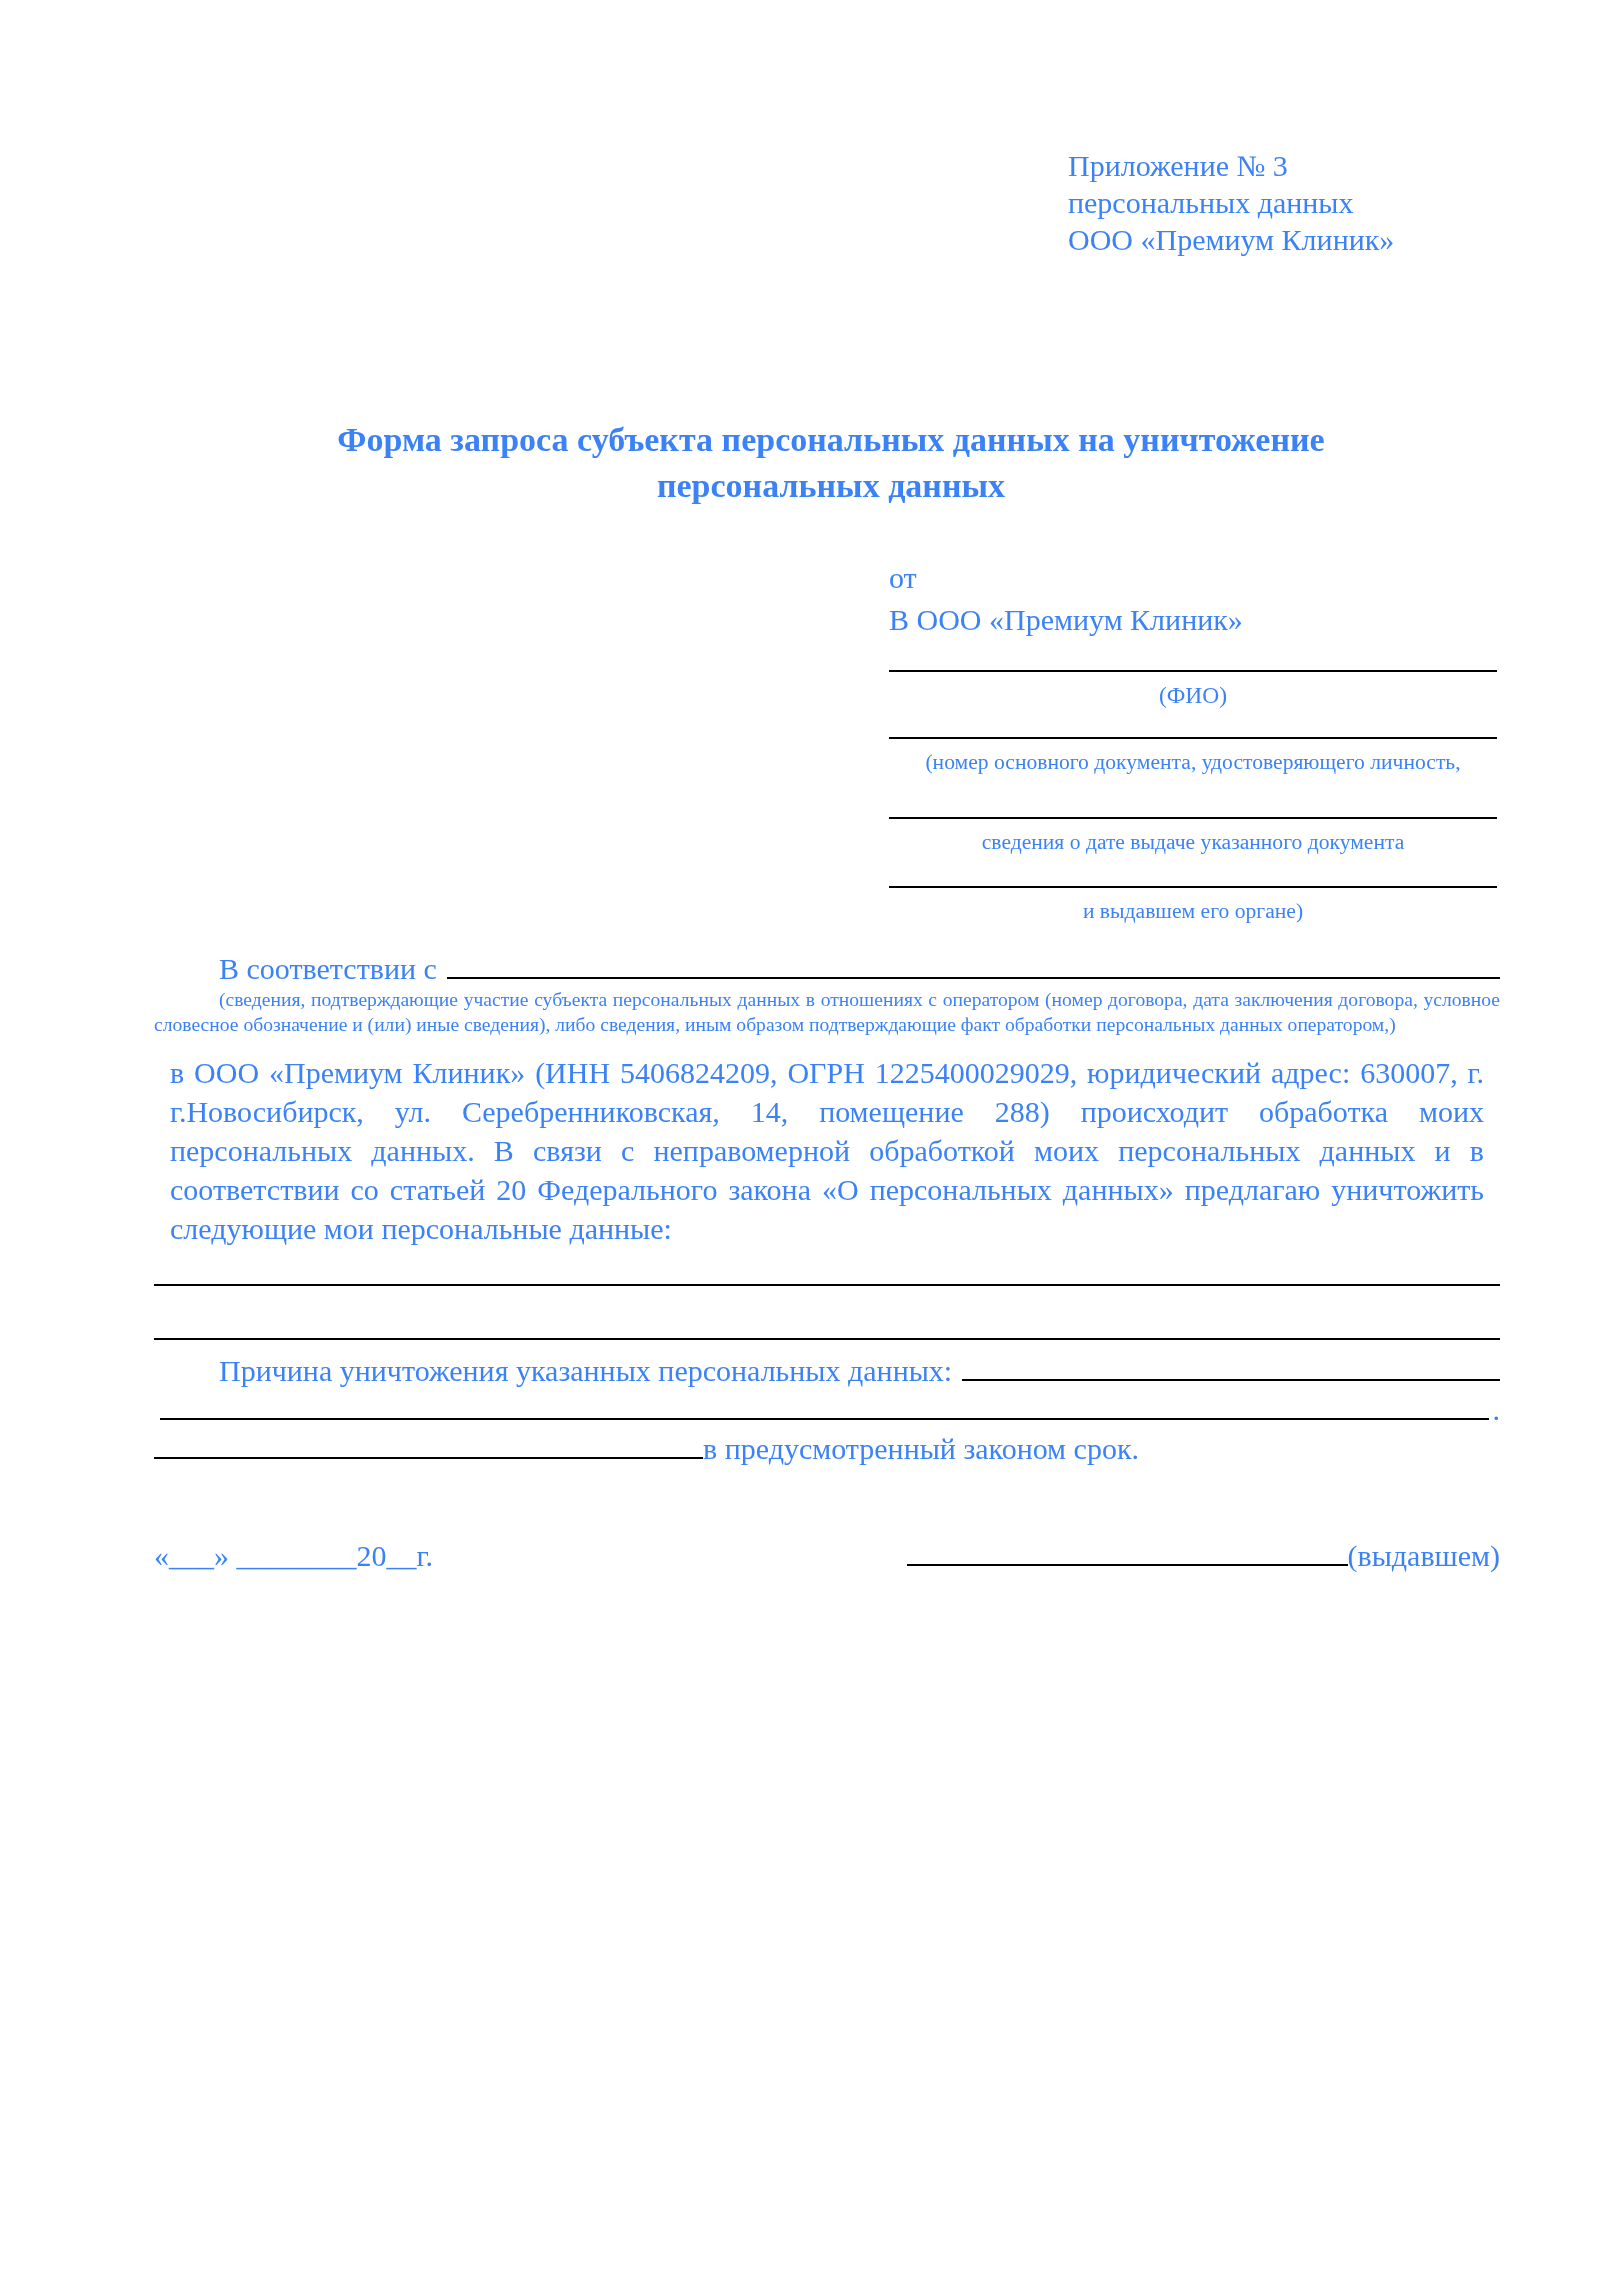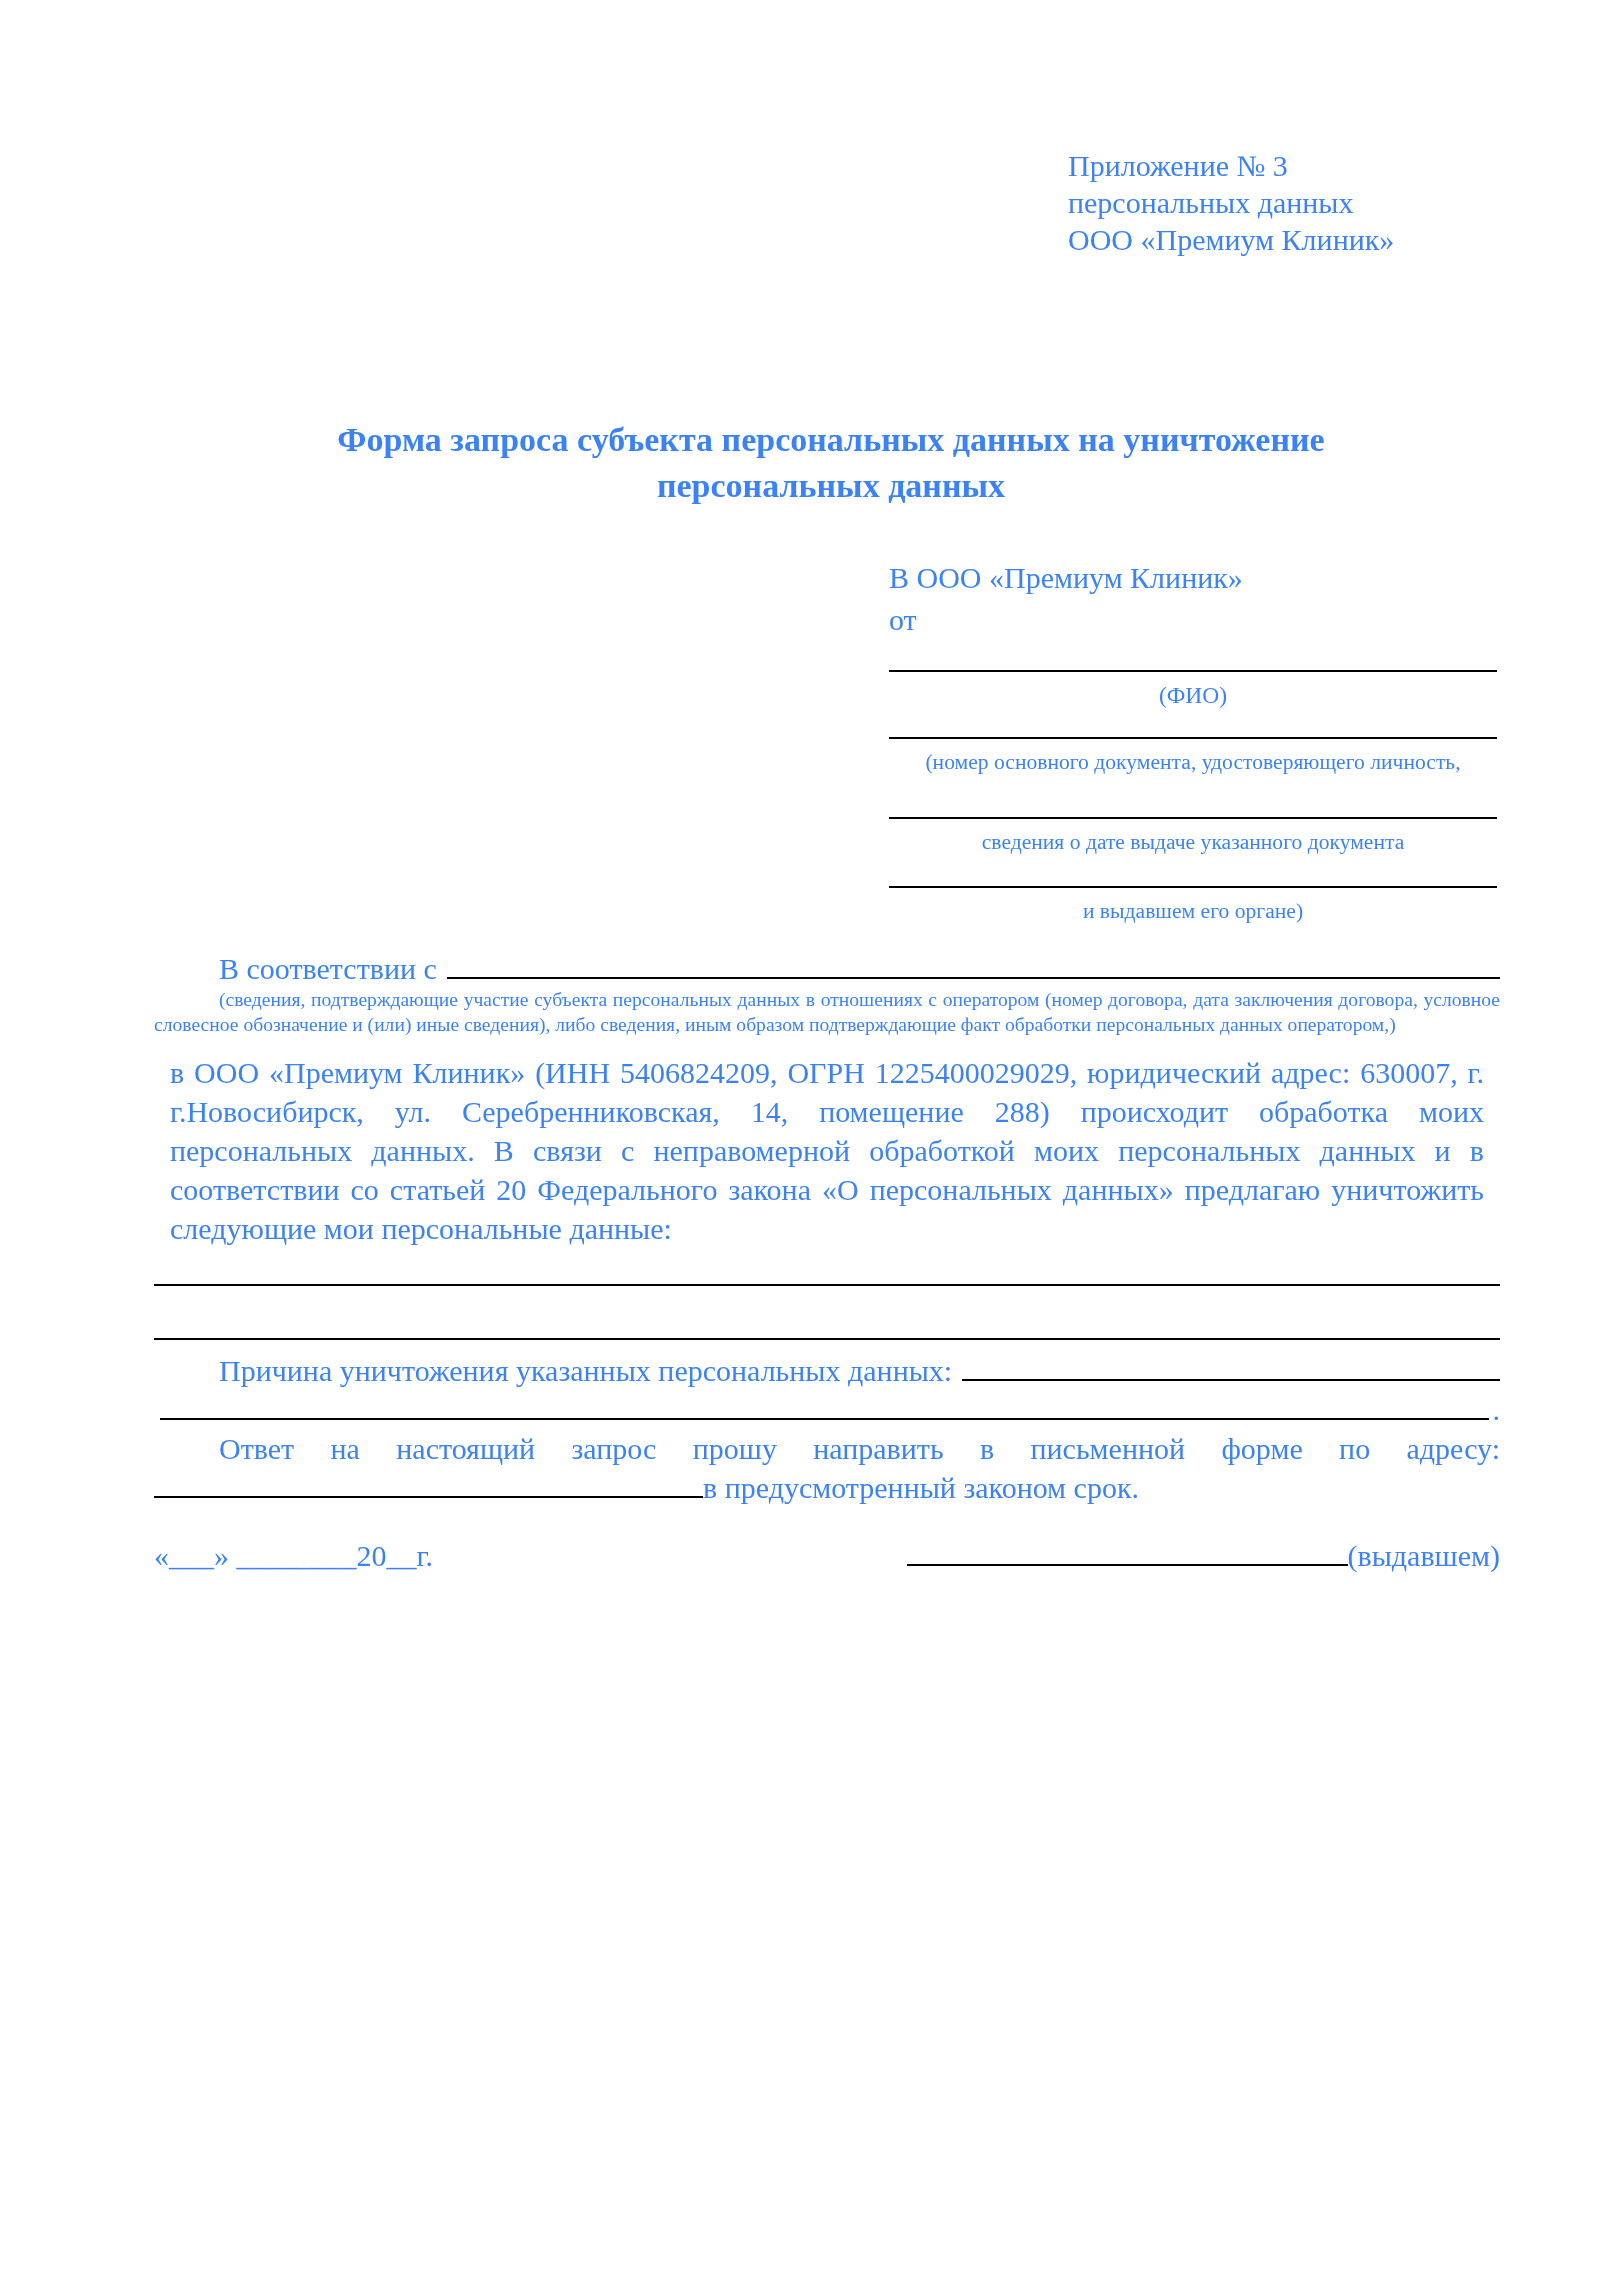--- a/index.html
+++ b/index.html
@@ -146,22 +146,22 @@
     <div>персональных данных</div>
     <div>ООО «Премиум Клиник»</div>
   </div>
 
   <h1 class="doc-title">
     <div>Форма запроса субъекта персональных данных на уничтожение</div>
     <div>персональных данных</div>
   </h1>
 
   <div class="recipient-block">
+    <div>от</div>
     <div>В ООО «Премиум Клиник»</div>
-    <div>от</div>
     <div class="fill-line l1"></div>
     <div class="caption fio">(ФИО)</div>
     <div class="fill-line l2"></div>
     <div class="caption">(номер основного документа, удостоверяющего личность,</div>
     <div class="fill-line l3"></div>
     <div class="caption">сведения о дате выдаче указанного документа</div>
     <div class="fill-line l4"></div>
     <div class="caption">и выдавшем его органе)</div>
   </div>
 
@@ -182,21 +182,20 @@
     <div class="flex-row reason-row">
       <span class="txt indent">Причина уничтожения указанных персональных данных:</span>
       <span class="inline-line grow"></span>
     </div>
 
     <div class="flex-row period-row">
       <span class="inline-line grow tight"></span>
       <span class="txt">.</span>
     </div>
 
-    <div class="answer-par">Ответ на настоящий запрос прошу направить в письменной форме по адресу:</div>
 
     <div class="flex-row answer-row">
       <span class="inline-line fixed"></span>
       <span class="txt">в предусмотренный законом срок.</span>
     </div>
 
   </div>
 
   <div class="doc-footer">
     <span>«___» ________20__г.</span>

